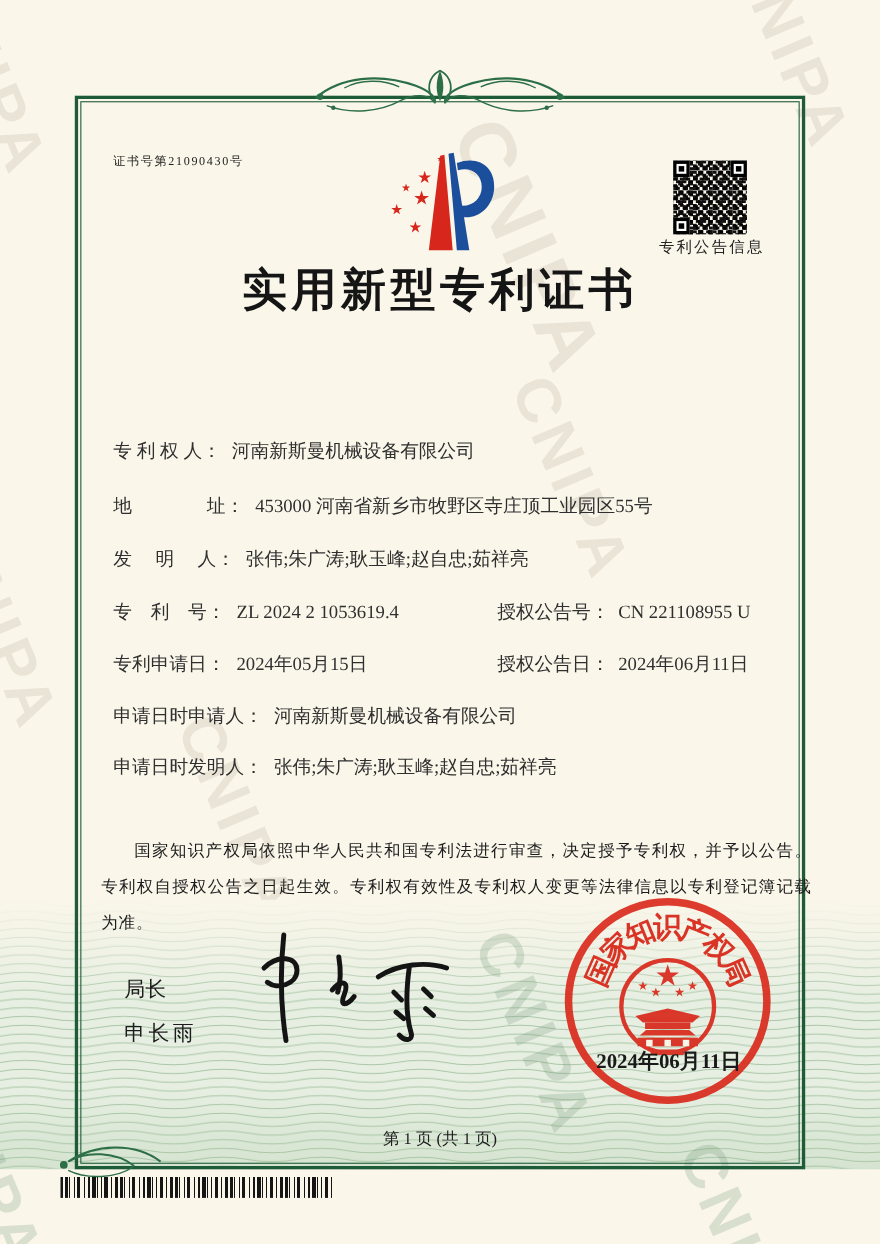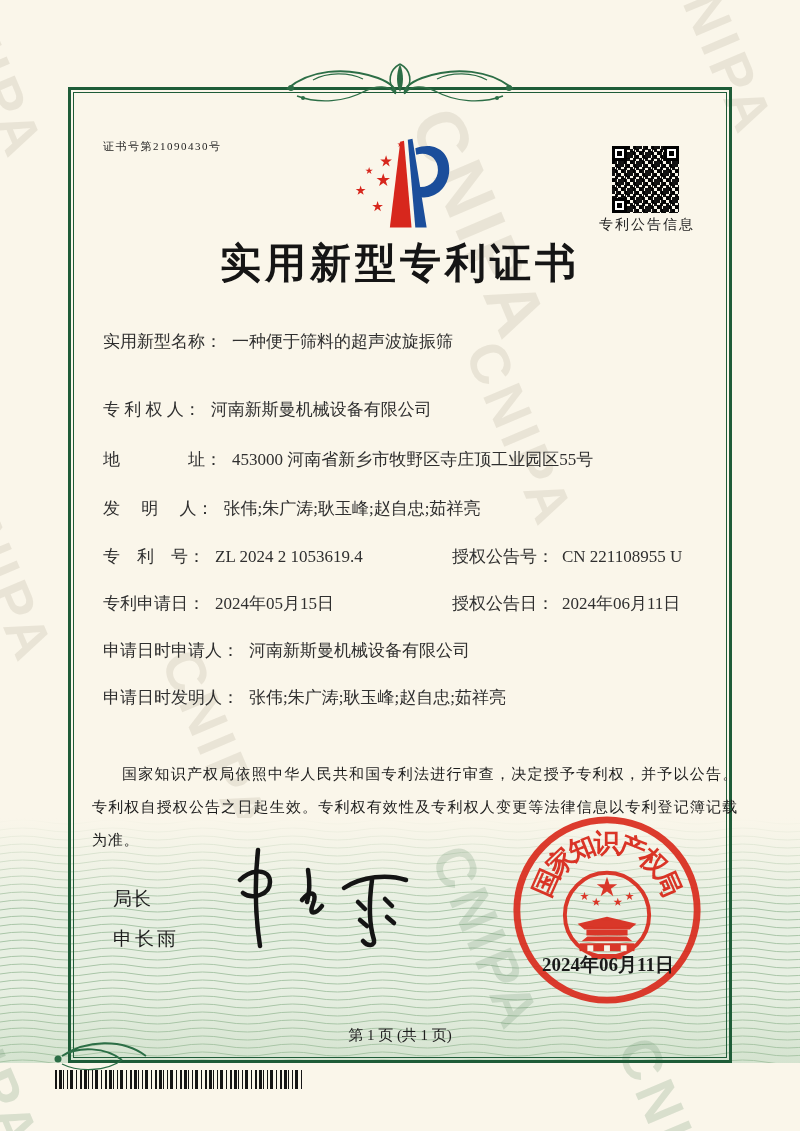--- a/index.html
+++ b/index.html
@@ -146,23 +146,20 @@
 
   <div class="qr">
     <div class="finder f-tl"></div>
     <div class="finder f-tr"></div>
     <div class="finder f-bl"></div>
   </div>
   <div class="qr-caption">专利公告信息</div>
 
   <h1 class="title">实用新型专利证书</h1>
 
-  <div class="row" style="top:330px">
-    <span class="lbl">实用新型名称：</span><span class="val">一种便于筛料的超声波旋振筛</span>
-  </div>
   <div class="row" style="top:398px">
     <span class="lbl">专 利 权 人：</span><span class="val">河南新斯曼机械设备有限公司</span>
   </div>
   <div class="row" style="top:448px">
     <span class="lbl">地　　　　址：</span><span class="val">453000 河南省新乡市牧野区寺庄顶工业园区55号</span>
   </div>
   <div class="row" style="top:497px">
     <span class="lbl">发　 明　 人：</span><span class="val">张伟;朱广涛;耿玉峰;赵自忠;茹祥亮</span>
   </div>
   <div class="row" style="top:545px">

